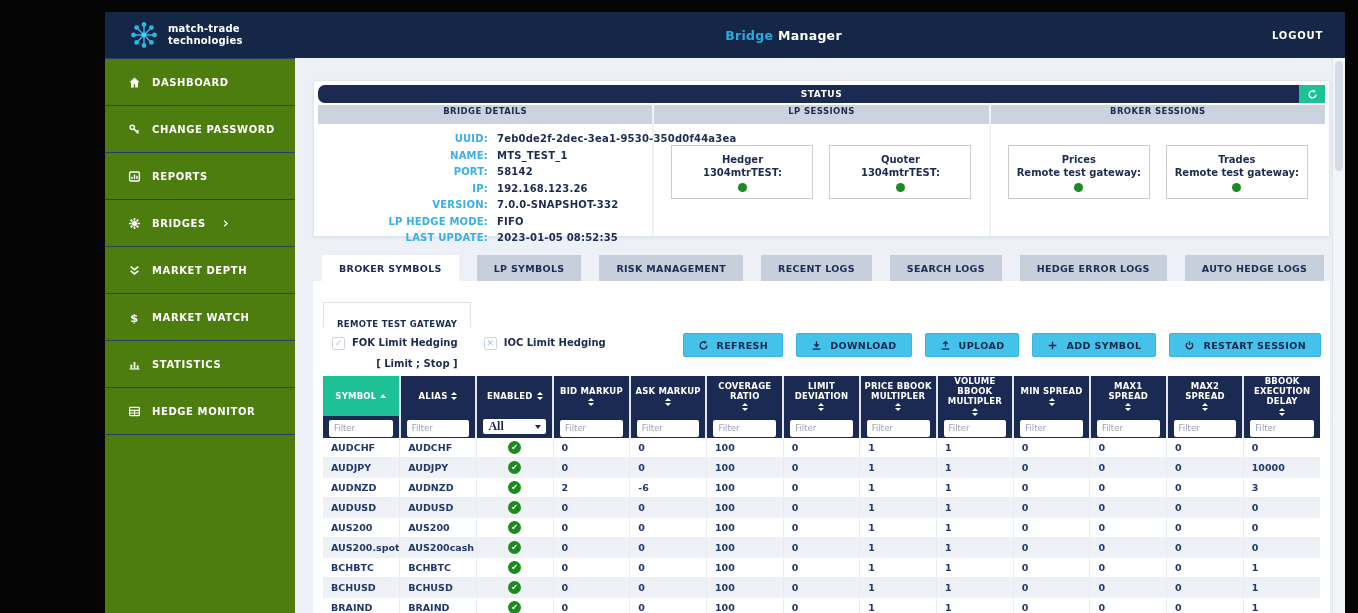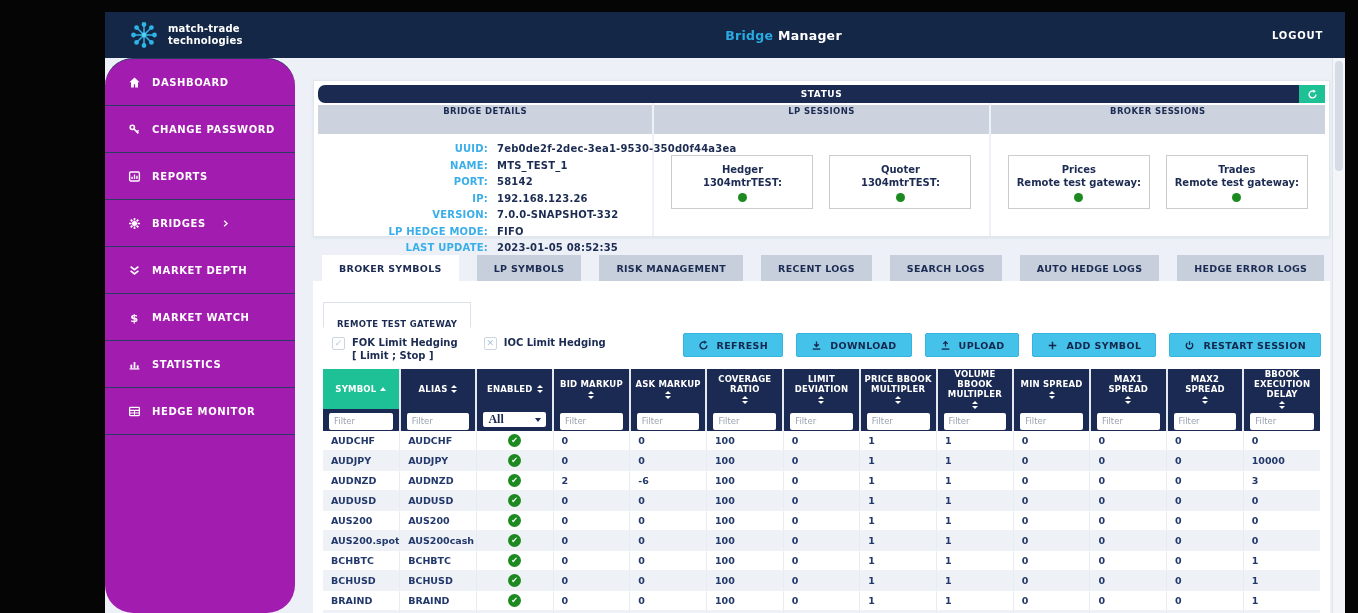--- a/index.html
+++ b/index.html
@@ -15,21 +15,21 @@
   .topbar { flex:0 0 46px; background:#142747; display:flex; align-items:center;gap:19px; }
   .logo { width:190px; flex:0 0 190px; display:flex; align-items:center; gap:9px; padding-left:24px; }
   .logo-text { display:flex; flex-direction:column; color:#fff; font-size:10px; font-weight:bold; line-height:1.18; letter-spacing:.2px; }
   .app-title { flex:1; text-align:center; color:#fff; font-size:12.5px; font-weight:bold; letter-spacing:.3px; }
   .t-accent { color:#29abe2; }
   .logout { padding-right:22px; color:#fff; font-size:10px; font-weight:bold; letter-spacing:.8px; cursor:pointer; }
 
   .body-row { flex:1; display:flex; min-height:0; }
 
   
-  .sidebar { width:190px; flex:0 0 190px; background:#a21caf; border-top:1px solid #2c3c60;border-radius:28px; }
+  .sidebar { width:190px; flex:0 0 190px; background:#4d7c0f; border-top:1px solid #2c3c60; }
   .sidebar-item { height:47px; display:flex; align-items:center; gap:11px; padding-left:23px;
                   border-bottom:1px solid #2c3c60; color:#fff; font-size:10px; font-weight:bold;
                   letter-spacing:.6px; cursor:pointer; }
   .icon { display:inline-flex; color:inherit; }
   .icon svg { width:13px; height:13px; display:block; }
   .sidebar-item .chev svg { width:9px; height:9px; }
   .sidebar-item .chev { margin-left:4px; }
 
   
   .main { flex:1; position:relative; background:#edf1f7; padding:22px 15px 0 18px;
@@ -44,21 +44,21 @@
   .status-bar { height:18px; background:#1b2a50; position:relative; display:flex;
                 align-items:center; justify-content:center;border-radius:7px; }
   .status-title { color:#fff; font-size:9px; font-weight:bold; letter-spacing:.6px; }
   .status-refresh { position:absolute; right:0; top:0; height:18px; width:26px; background:#1ec095;
                     border:none; display:flex; align-items:center; justify-content:center;
                     cursor:pointer; color:#fff; }
   .status-refresh svg { width:11px; height:11px; }
   .status-cols { display:flex; height:133px; }
   .scol { flex:1; border-right:2px solid #eef1f6; min-width:0; }
   .scol:last-child { border-right:none; }
-  .scol-head { height:29px; margin-top:2px; background:#cdd3de; color:#1b2b52; font-size:8.5px;
+  .scol-head { height:19px; margin-top:2px; background:#cdd3de; color:#1b2b52; font-size:8.5px;
                font-weight:bold; text-align:center; letter-spacing:.4px; line-height:13px; }
   .details { padding-top:7px; }
   .detail-row { display:flex; font-size:10px; font-weight:bold; line-height:16.5px; }
   .detail-label { flex:0 0 170px; text-align:right; color:#3aaee8; letter-spacing:.2px; }
   .detail-value { color:#1b2b52; padding-left:9px; letter-spacing:.2px; white-space:nowrap; }
   .sessions { display:flex; justify-content:center; gap:16px; padding-top:21px; }
   .session-box { width:142px; height:54px; border:1px solid #ccc; background:#fff;
                  display:flex; flex-direction:column; align-items:center; justify-content:center; }
   .session-line { font-size:10px; font-weight:bold; color:#1b2b52; line-height:1.3; }
   .dot { width:9px; height:9px; border-radius:50%; background:#1d8a20; margin-top:4px; }
@@ -78,21 +78,21 @@
   
   .controls { display:flex; align-items:flex-start; justify-content:space-between; margin-top:5px;
               padding-left:10px; flex:0 0 30px; }
   .checks { display:flex; gap:26px; padding-top:3px; }
   .check { display:flex; gap:7px; align-items:flex-start; cursor:pointer; }
   .checkbox { flex:0 0 13px; width:13px; height:13px; background:#fff; border:1px solid #ccd4df;
               border-radius:2px; font-size:9px; line-height:11px; text-align:center; color:#bcc7d4;
               font-weight:bold; margin-top:1px; }
   .checkbox.crossed { color:#a5c4e4; }
   .check-text { font-size:10px; font-weight:bold; color:#1b2b52; line-height:1.3; }
-  .check-sub { display:block; text-align:left; }
+  .check-sub { display:block; text-align:right;margin-top:8px; }
   .btns { display:flex; gap:13px; }
   .btn { height:24px; display:flex; align-items:center; gap:8px; padding:0 14px; background:#45c2ea;
          border:1px solid #35b4e0; border-radius:2px; color:#13274d; font-size:9.5px; font-weight:bold;
          letter-spacing:.4px; cursor:pointer; white-space:nowrap; font-family:inherit; }
   .btn .icon svg { width:11px; height:11px; }
 
   
   .grid { width:calc(100% - 2px); margin:6px 0 0 1px; border-collapse:collapse; table-layout:fixed; }
   .grid th { background:#1b2a52; color:#fff; font-size:8.5px; font-weight:bold; height:34px;
              border-right:2px solid #e4e8f0; padding:0 3px; letter-spacing:.2px; cursor:pointer; }
@@ -321,22 +321,22 @@
             </div>
           </div>
         </section>
 
         <div class="tabs" id="tabs">
             <div class="tab active">BROKER SYMBOLS</div>
             <div class="tab">LP SYMBOLS</div>
             <div class="tab">RISK MANAGEMENT</div>
             <div class="tab">RECENT LOGS</div>
             <div class="tab">SEARCH LOGS</div>
+            <div class="tab">HEDGE ERROR LOGS</div>
             <div class="tab">AUTO HEDGE LOGS</div>
-            <div class="tab">HEDGE ERROR LOGS</div>
           </div>
 
         <section class="tab-panel">
           <div class="subtab">REMOTE TEST GATEWAY</div>
 
           <div class="controls">
             <div class="checks" id="checks">
                 <div class="check">
                   <span class="checkbox">✓</span>
                   <span class="check-text"><span>FOK Limit Hedging</span><span class="check-sub">[ Limit ; Stop ]</span></span>

